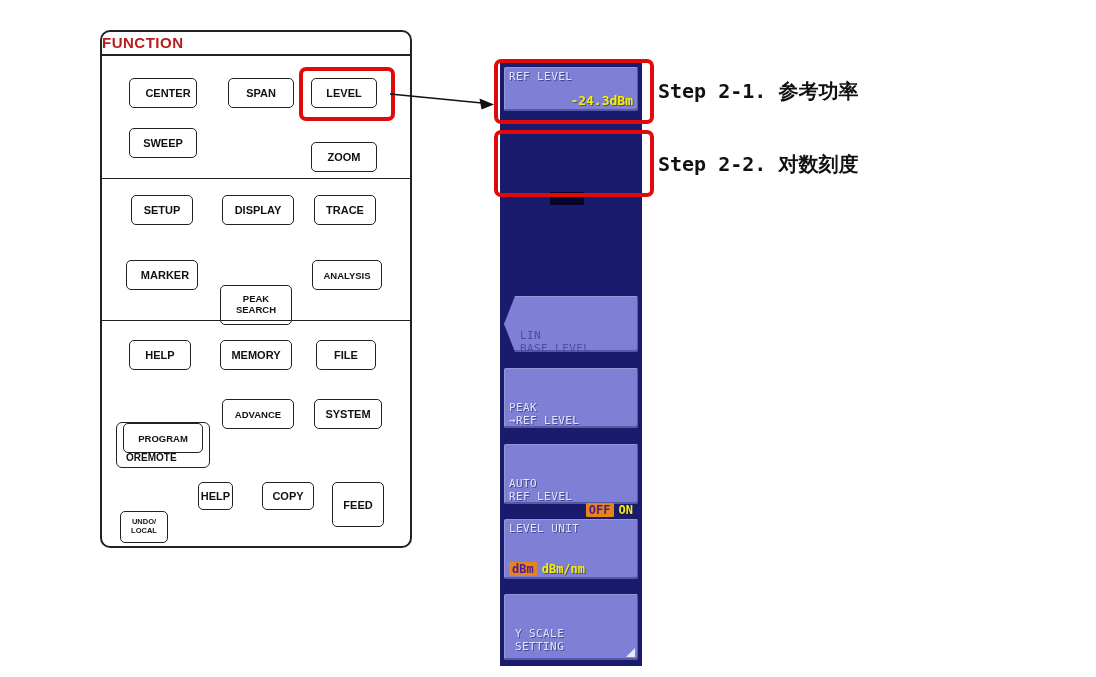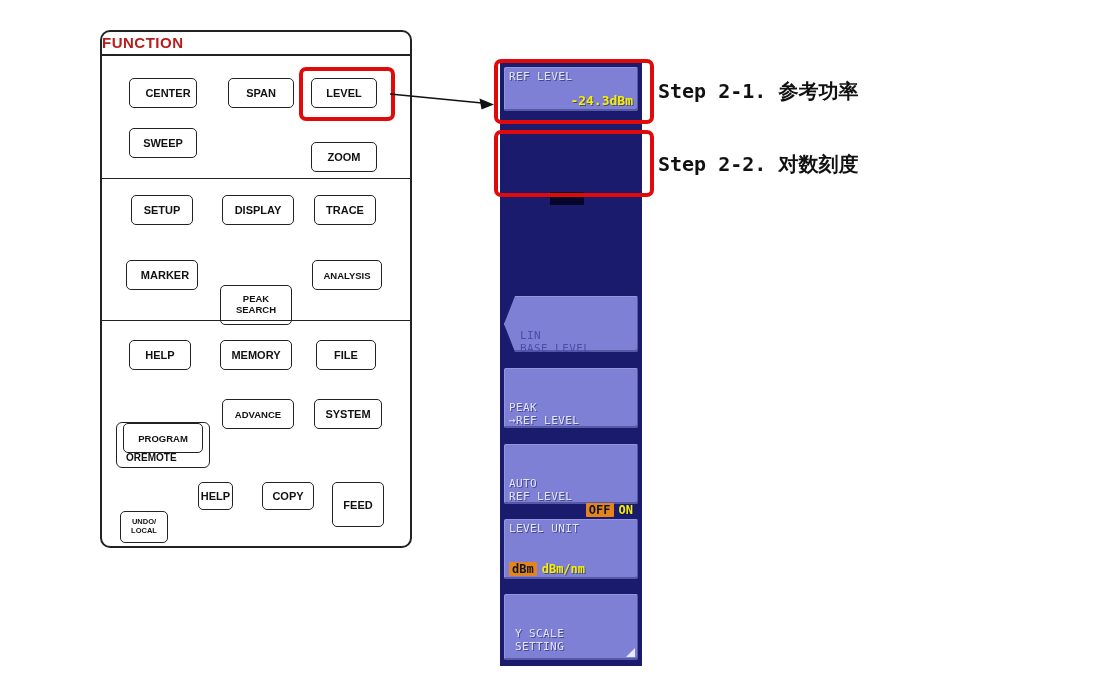--- a/index.html
+++ b/index.html
@@ -42,21 +42,21 @@
            font-family:"DejaVu Sans Mono",monospace;}
   .sk-label{font-size:11px;color:#e4e4fb;letter-spacing:0.4px;align-self:flex-start;
             text-shadow:1px 1px 0 rgba(15,15,70,0.5);}
   .sk-value{font-size:13px;font-weight:bold;color:var(--value-yellow);align-self:flex-end;
             text-shadow:1px 1px 0 rgba(15,15,70,0.5);}
   .sk-dim{clip-path:polygon(11px 0, 100% 0, 100% 100%, 11px 100%, 0 50%);padding-left:16px;}
   .sk-dim .sk-label{color:#4b4da9;text-shadow:none;}
   .sk-dim .sk-value{color:#5e60bb;text-shadow:none;}
   .sk-toggle{align-self:flex-end;font-size:12px;font-weight:bold;display:flex;gap:5px;align-items:center;}
   .sk-toggle.left{align-self:flex-start;}
-  .chip{background:var(--toggle-orange);color:#0f172a;padding:0 3px;border-radius:1px;}
+  .chip{background:var(--toggle-orange);color:#4c1d95;padding:0 3px;border-radius:1px;}
   .tog-on{color:var(--value-yellow);text-shadow:1px 1px 0 rgba(15,15,70,0.5);}
   .notch{position:absolute;left:50px;top:130px;width:34px;height:13px;background:#06062a;}
   .corner{position:absolute;right:3px;bottom:3px;width:0;height:0;
           border-left:9px solid transparent;border-bottom:9px solid #e8e8ff;}
 
   
   .red-box{position:absolute;border:4px solid var(--highlight-red);border-radius:7px;
            background:transparent;pointer-events:none;}
   .step-title{position:absolute;font-family:"DejaVu Sans Mono","DejaVu Sans",monospace;
               font-size:23px;font-weight:bold;color:#111;white-space:nowrap;}

